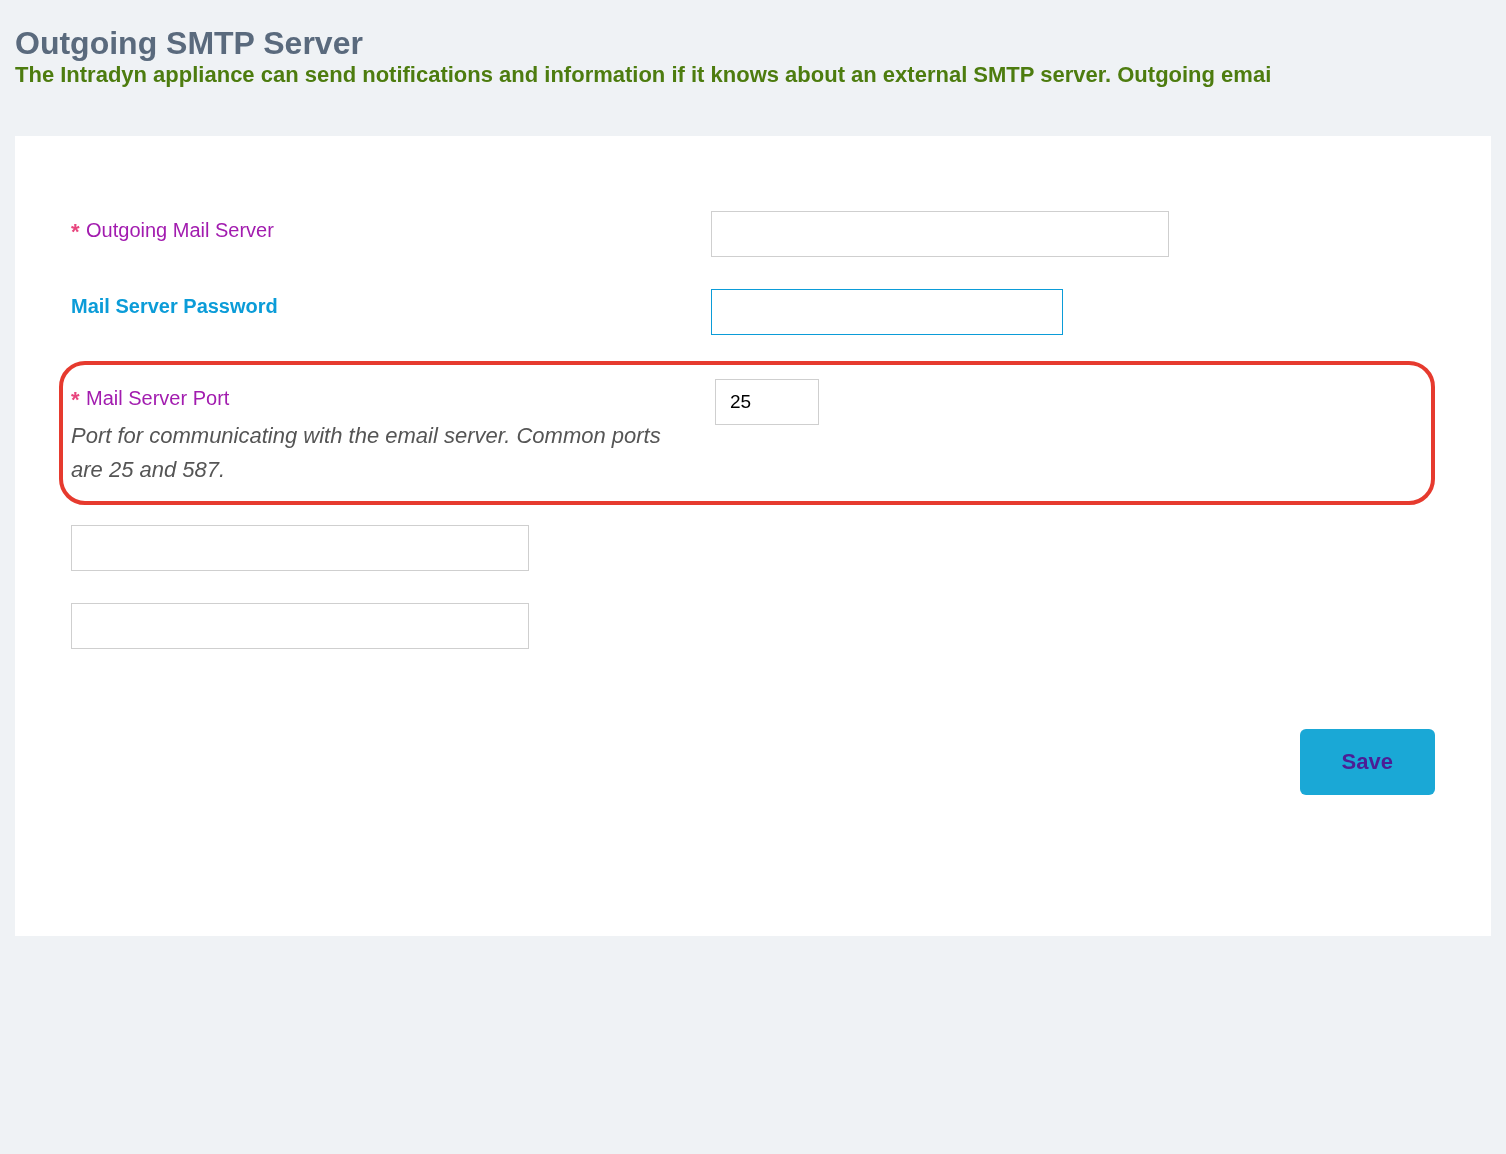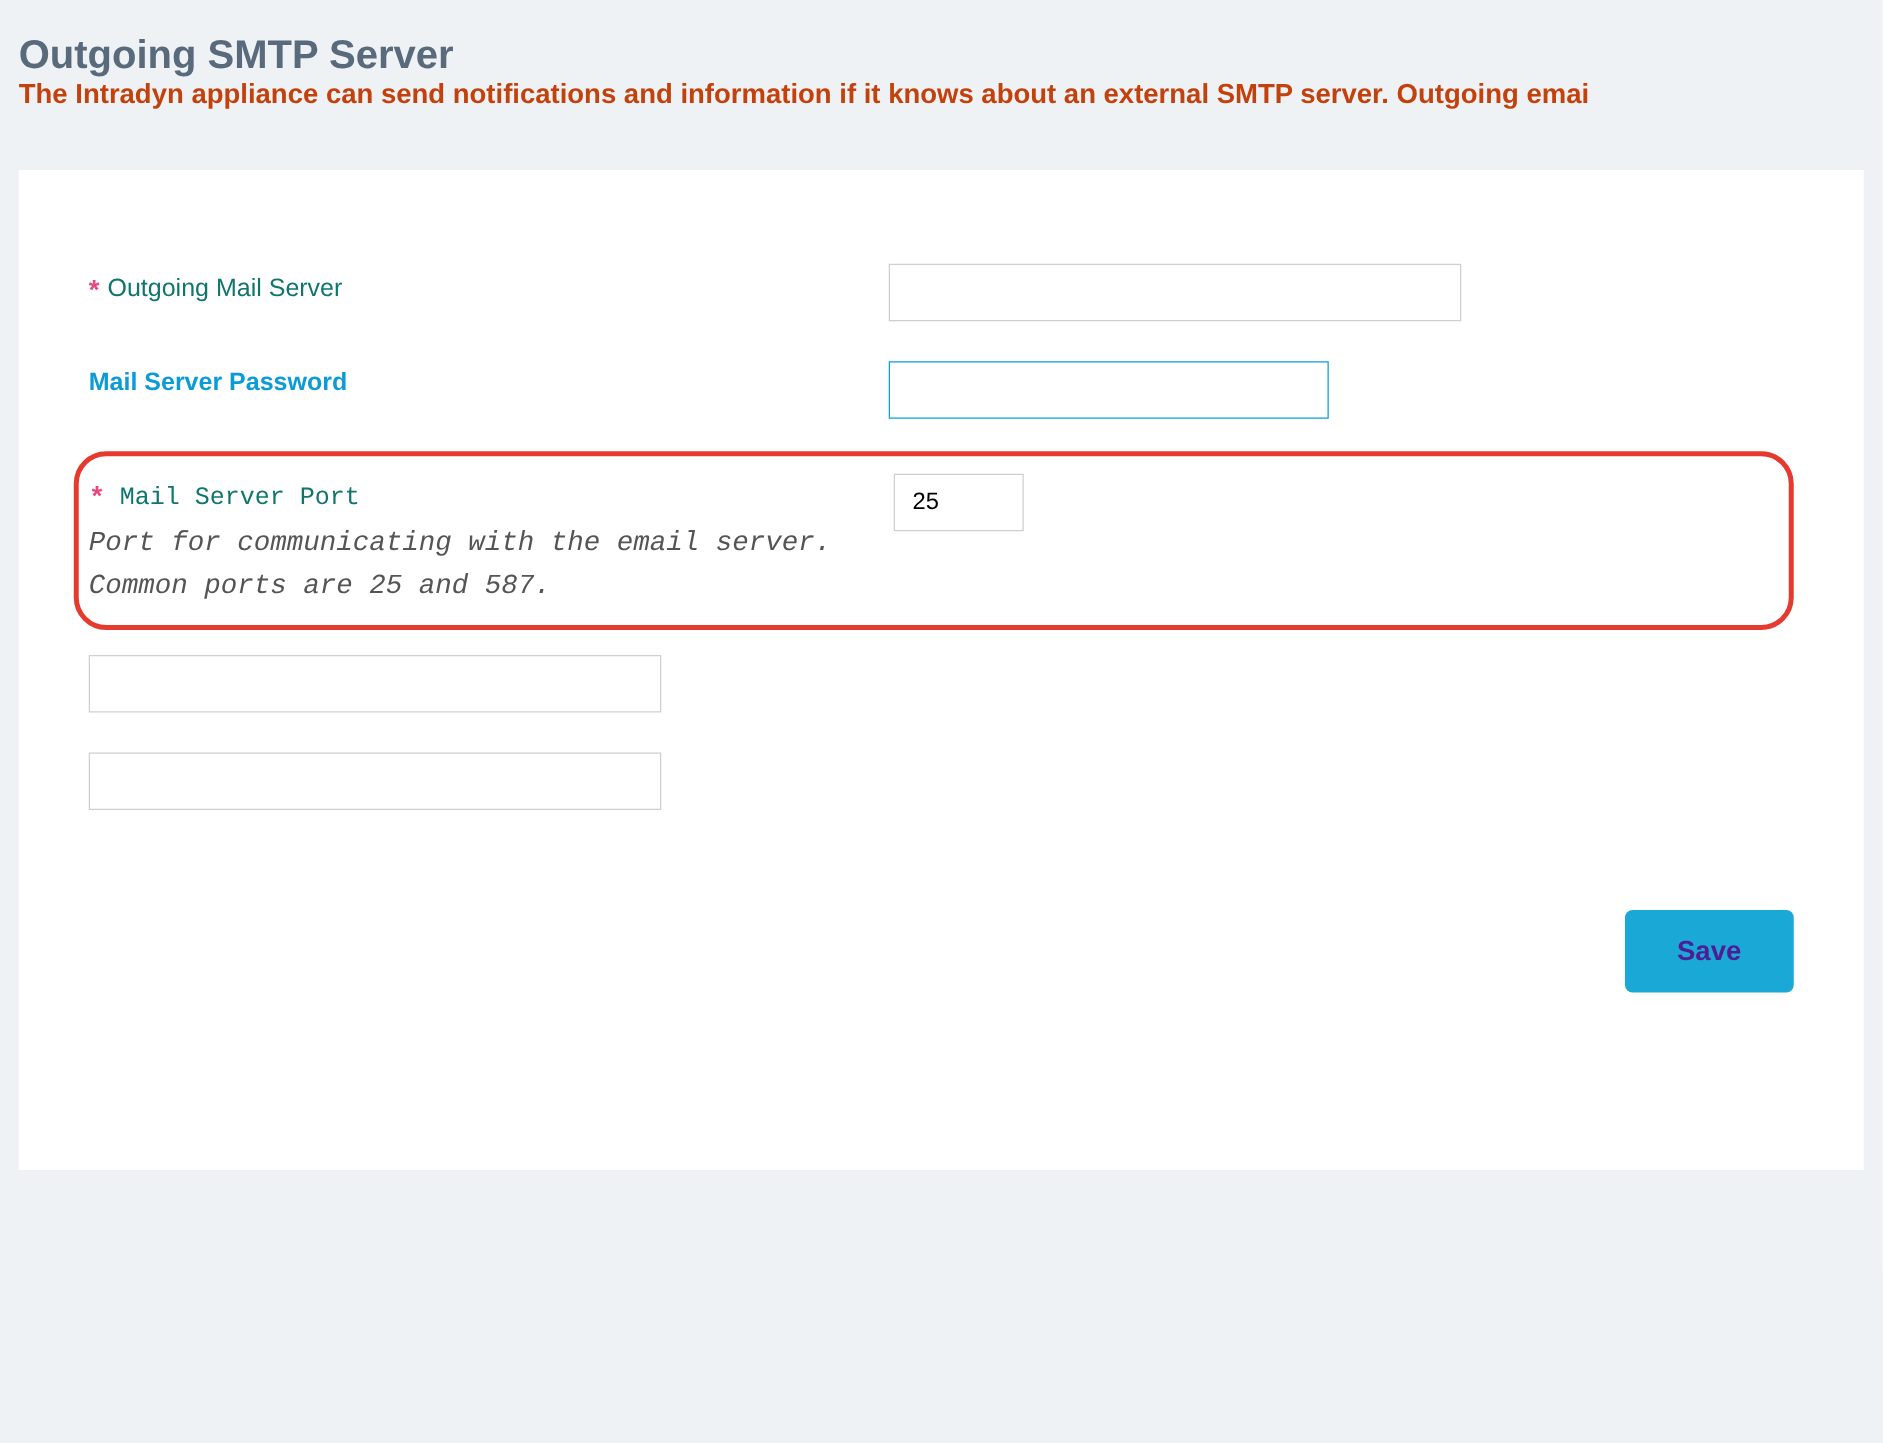--- a/index.html
+++ b/index.html
@@ -22,21 +22,21 @@
     
     .page-title {
       font-size: 32px;
       font-weight: 600;
       color: #5a6a7d;
     }
     
     .page-subtitle {
       font-size: 22px;
       font-weight: 700;
-      color: #c2410c;
+      color: #4d7c0f;
       margin-bottom: 48px;
       white-space: nowrap;
     }
     
     .form-panel {
       background: #ffffff;
       padding: 75px 56px 40px 56px;
       min-height: 800px;
       position: relative;
     }
@@ -58,30 +58,29 @@
     }
     
     .label-col {
       flex: 0 0 640px;
       padding-top: 6px;
       padding-right: 20px;
     }
     
     .highlighted .label-col {
       flex: 0 0 644px;
-      font-family: Liberation Mono, monospace;
     }
     
     .input-col {
       flex: 1;
     }
     
     .field-label {
       font-size: 20px;
-      color: #0f766e;
+      color: #a21caf;
       font-weight: 400;
       display: inline;
     }
     
     .field-label.link-label {
       color: #0b9cd8;
       font-weight: 700;
       cursor: pointer;
     }
     

